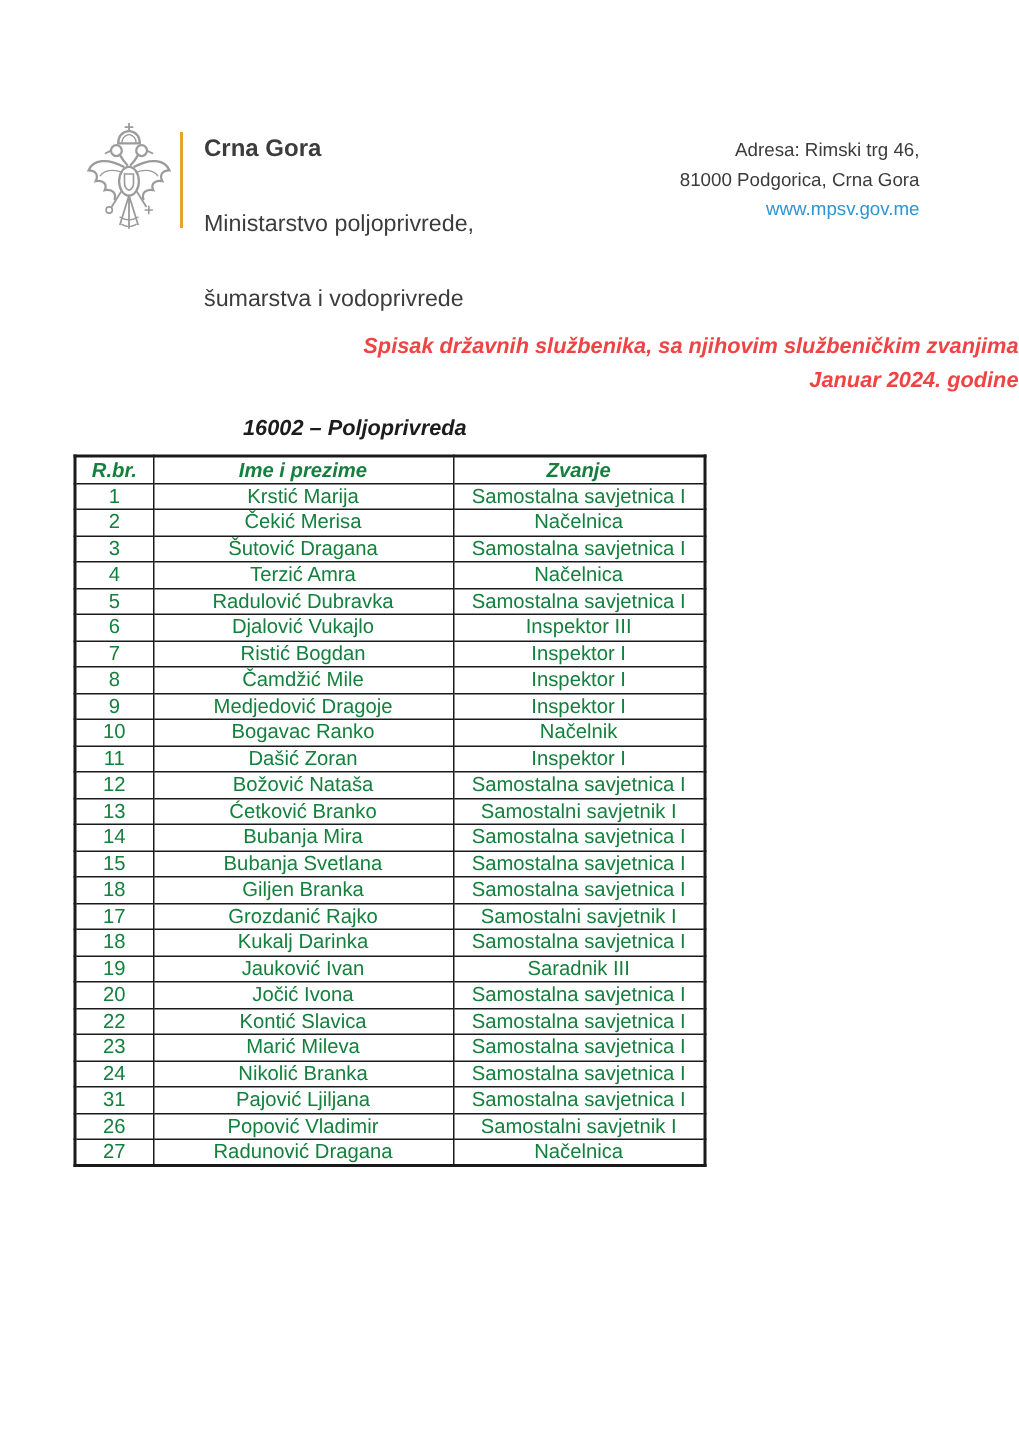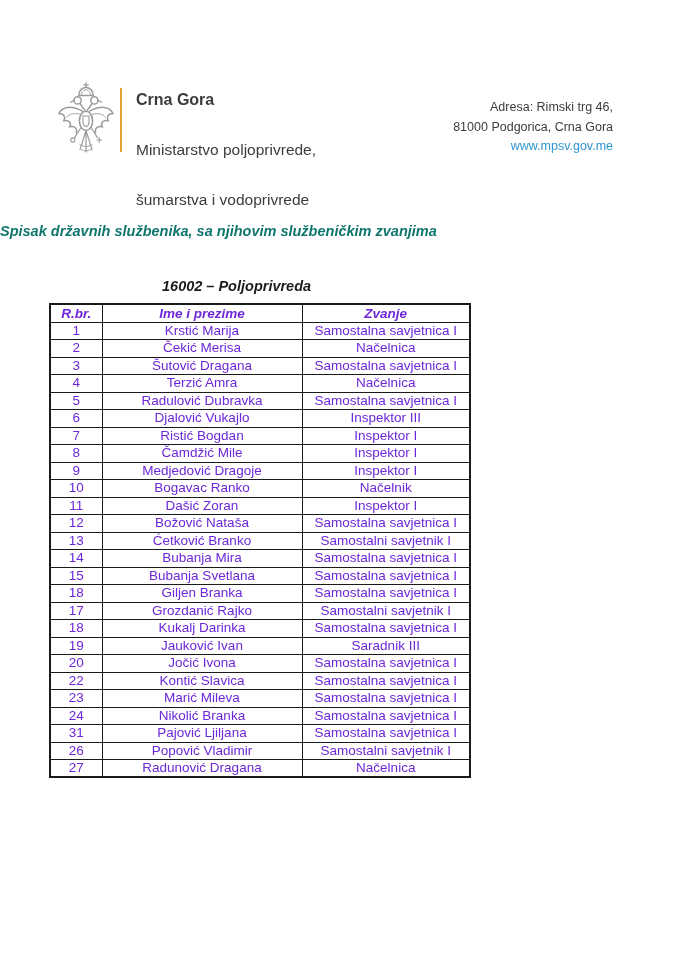--- a/index.html
+++ b/index.html
@@ -17,40 +17,40 @@
   .gold-divider {
     position:absolute; left:120px; top:88px; width:2px; height:64px;
     background:#E2A52D;
   }
   .org-block { position:absolute; left:136px; top:89px; color:#3c3c3c; }
   .org-country { font-size:16px; font-weight:600; line-height:22px; }
   .org-line { font-size:15.5px; font-weight:500; line-height:22px;margin-top:28px; }
 
   .address-block {
     position:absolute; right:66px; top:91px; text-align:right;
-    font-size:12.5px; line-height:19.5px; color:#3c3c3c;margin-top:7px;
+    font-size:12.5px; line-height:19.5px; color:#3c3c3c;
   }
   .website { color:#2E96CF; text-decoration:none; display:block; }
 
   
   .doc-title {
     position:absolute; left:0; top:220px; width:100%;
-    text-align:left; font-weight:bold; font-style:italic;
-    font-size:14.5px; line-height:23px; color:#0f766e;
+    text-align:right; font-weight:bold; font-style:italic;
+    font-size:14.5px; line-height:23px; color:#ef4444;
   }
   .section-label {
     position:absolute; left:118px; top:278px;
     font-weight:bold; font-style:italic; font-size:14.5px; color:#1c1c1c;margin-left:44px;
   }
 
   
   table.roster {
     position:absolute; left:49px; top:303px; width:422px;
     border-collapse:collapse; table-layout:fixed;
-    font-size:13.5px; color:#6d28d9;
+    font-size:13.5px; color:#15803d;
   }
   table.roster, table.roster th, table.roster td {
     border:1px solid #1a1a1a;
   }
   table.roster { border-width:2px; }
   table.roster th {
     font-weight:bold; font-style:italic; font-size:13.5px;
     height:18px; text-align:center; vertical-align:middle; padding:0 2px;
   }
   table.roster td {
@@ -101,20 +101,21 @@
   </div>
 
   <div class="address-block">
     <div>Adresa: Rimski trg 46,</div>
     <div>81000 Podgorica, Crna Gora</div>
     <a href="#" class="website">www.mpsv.gov.me</a>
   </div>
 
   <div class="doc-title">
     <div>Spisak državnih službenika, sa njihovim službeničkim zvanjima</div>
+    <div>Januar 2024. godine</div>
   </div>
 
   <div class="section-label">16002 – Poljoprivreda</div>
 
   <table class="roster">
     <colgroup>
       <col class="col-num">
         <col class="col-name">
         <col class="col-rank">
     </colgroup>

